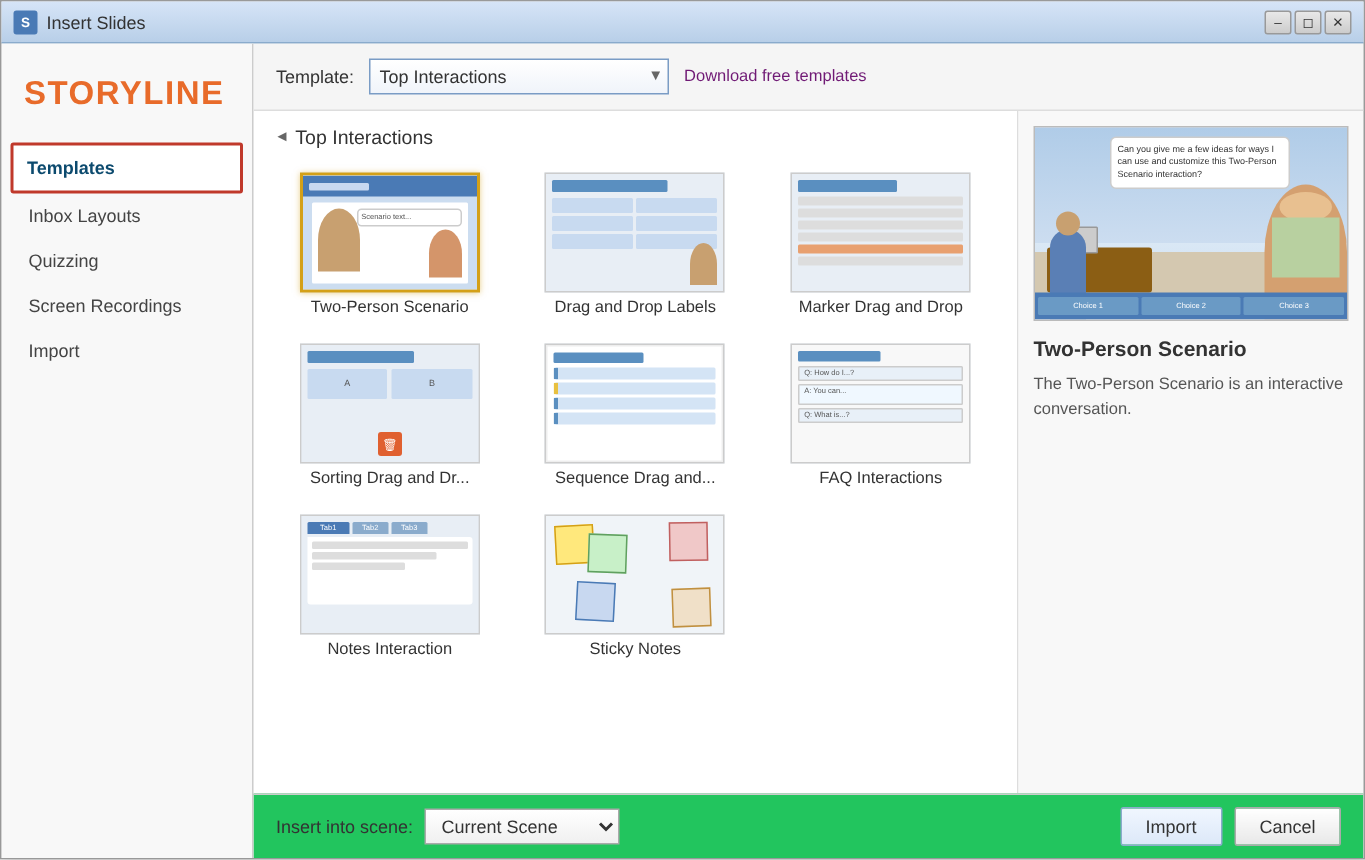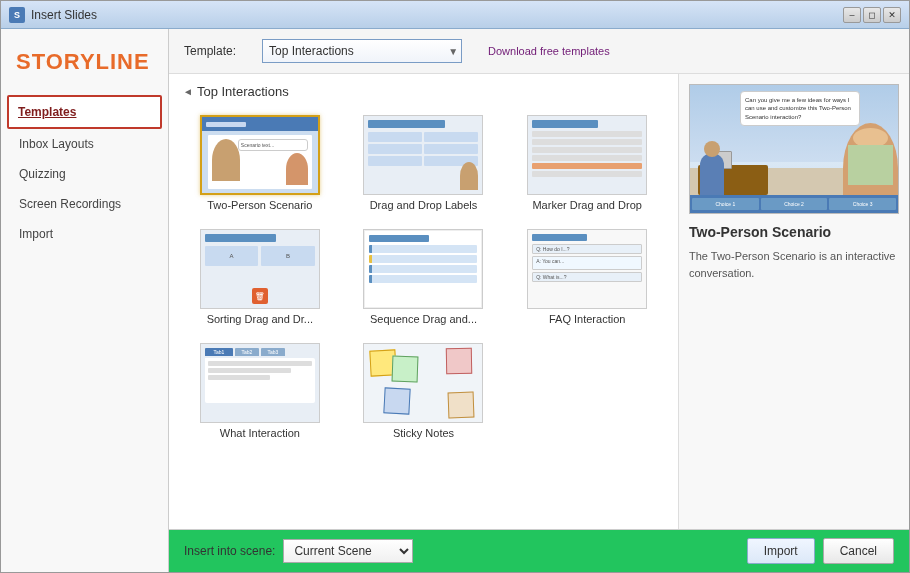--- a/index.html
+++ b/index.html
@@ -98,37 +98,36 @@
       padding: 8px 15px;
       cursor: pointer;
       color: #444;
       font-size: 12px;
       border-left: 3px solid transparent;
     }
     .sidebar-item.active {
       background: #fff;
       border: 2px solid #c0392b;
       border-radius: 2px;
-      color: #7f1d1d;
+      color: #0c4a6e;
       font-weight: bold;
       margin: 0 6px;
       padding: 8px 9px;
-      text-decoration: underline;
     }
     .right-panel {
       flex: 1;
       display: flex;
       flex-direction: column;
       overflow: hidden;
     }
     .toolbar {
       display: flex;
       align-items: center;
       padding: 10px 15px;
-      gap: 26px;
+      gap: 10px;
       background: #f5f5f5;
       border-bottom: 1px solid #ddd;
     }
     .toolbar-label {
       color: #333;
       font-size: 12px;
     }
     .toolbar-select {
       width: 200px;
       height: 24px;
@@ -469,39 +468,39 @@
 
             <div class="template-item">
               <div class="template-thumb">
                 <div class="template-thumb-inner" style="background:#f8f8f8;padding:4px;">
                   <div style="height:7px;background:#5a8fc0;margin-bottom:3px;border-radius:1px;width:50%;"></div>
                   <div style="margin-bottom:2px;height:10px;background:#e8f0f8;border:1px solid #ccc;border-radius:1px;padding:1px 3px;font-size:5px;color:#555;">Q: How do I...?</div>
                   <div style="margin-bottom:2px;height:14px;background:#f0f8ff;border:1px solid #ccc;border-radius:1px;padding:1px 3px;font-size:5px;color:#555;">A: You can...</div>
                   <div style="margin-bottom:2px;height:10px;background:#e8f0f8;border:1px solid #ccc;border-radius:1px;padding:1px 3px;font-size:5px;color:#555;">Q: What is...?</div>
                 </div>
               </div>
-              <span class="template-label">FAQ Interaction</span>
+              <span class="template-label">FAQ Interactions</span>
             </div>
 
             <div class="template-item">
               <div class="template-thumb">
                 <div class="template-thumb-inner" style="background:#e8eef5;padding:4px;">
                   <div style="display:flex;gap:2px;margin-bottom:2px;">
                     <div style="height:8px;background:#4a7ab5;border-radius:1px 1px 0 0;width:28px;font-size:5px;color:#fff;display:flex;align-items:center;justify-content:center;">Tab1</div>
                     <div style="height:8px;background:#8aabcc;border-radius:1px 1px 0 0;width:24px;font-size:5px;color:#fff;display:flex;align-items:center;justify-content:center;">Tab2</div>
                     <div style="height:8px;background:#8aabcc;border-radius:1px 1px 0 0;width:24px;font-size:5px;color:#fff;display:flex;align-items:center;justify-content:center;">Tab3</div>
                   </div>
                   <div style="background:#fff;height:45px;border-radius:0 2px 2px 2px;padding:3px;">
                     <div style="height:5px;background:#ddd;margin-bottom:2px;border-radius:1px;"></div>
                     <div style="height:5px;background:#ddd;margin-bottom:2px;border-radius:1px;width:80%;"></div>
                     <div style="height:5px;background:#ddd;margin-bottom:2px;border-radius:1px;width:60%;"></div>
                   </div>
                 </div>
               </div>
-              <span class="template-label">What Interaction</span>
+              <span class="template-label">Notes Interaction</span>
             </div>
 
 
             <div class="template-item">
               <div class="template-thumb">
                 <div class="template-thumb-inner" style="background:#f0f4f8;position:relative;padding:4px;">
                   <div style="position:absolute;top:6px;left:6px;width:26px;height:26px;background:#ffe87c;border:1px solid #d4a017;transform:rotate(-3deg);"></div>
                   <div style="position:absolute;top:12px;left:28px;width:26px;height:26px;background:#c8f0c8;border:1px solid #60a060;transform:rotate(2deg);"></div>
                   <div style="position:absolute;top:4px;right:10px;width:26px;height:26px;background:#f0c8c8;border:1px solid #c06060;transform:rotate(-1deg);"></div>
                   <div style="position:absolute;bottom:8px;left:20px;width:26px;height:26px;background:#c8d8f0;border:1px solid #4a7ab5;transform:rotate(3deg);"></div>

